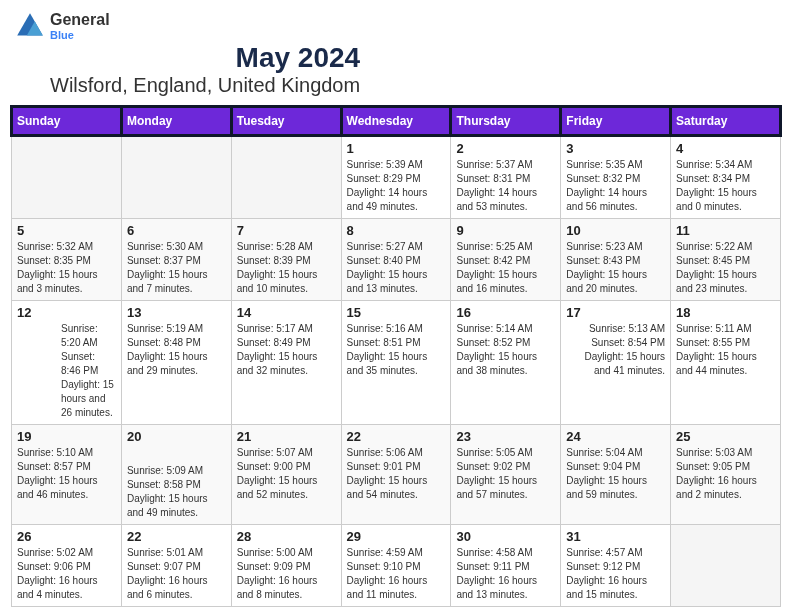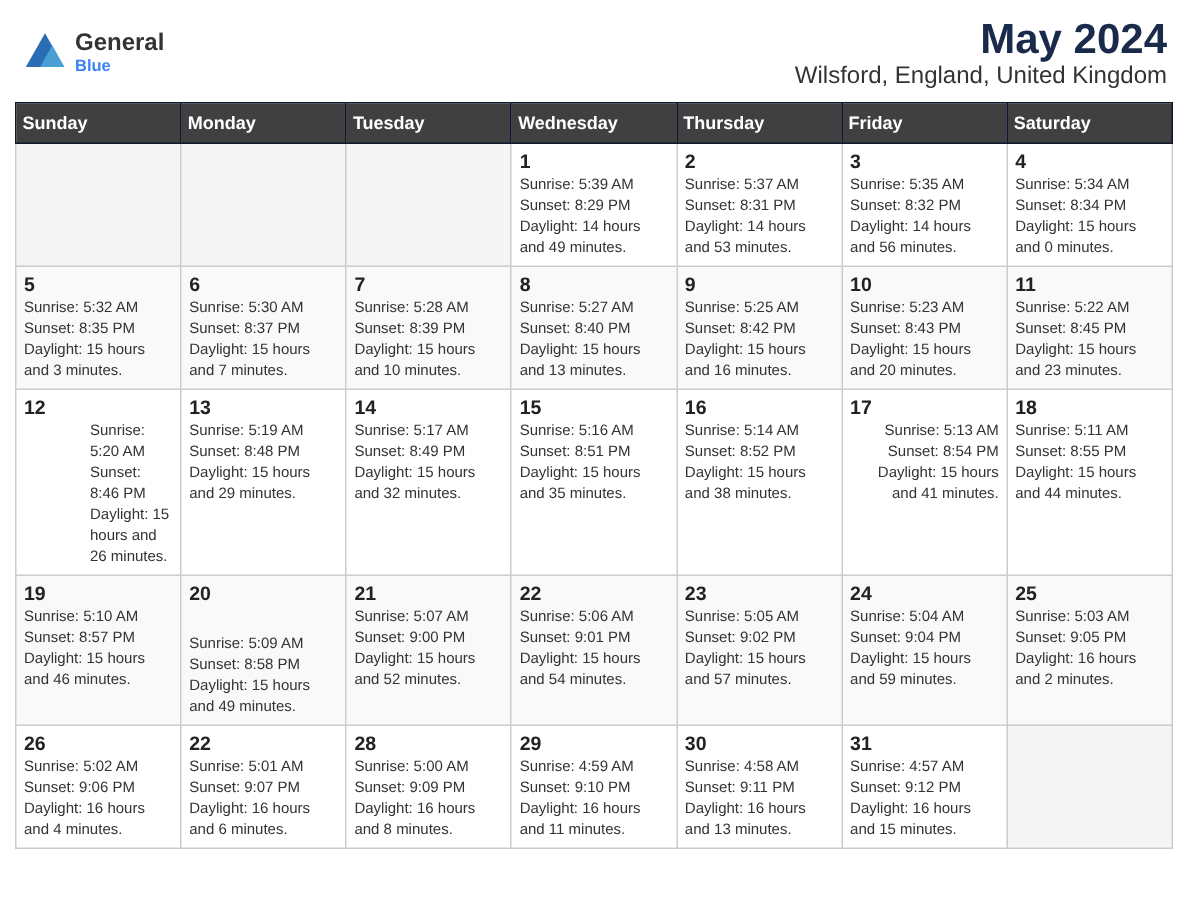--- a/index.html
+++ b/index.html
@@ -6,23 +6,24 @@
     body {
       font-family: Arial, sans-serif;
       background: #fff;
       width: 792px;
       min-height: 612px;
       padding: 10px;
     }
     .header {
       display: flex;
       justify-content: space-between;
-      align-items: center;
+      align-items: flex-start;
       margin-bottom: 8px;
       padding: 0 4px;
+      flex-direction: column;
     }
     .logo {
       display: flex;
       align-items: center;
       gap: 4px;
     }
     .logo-text {
       display: flex;
       flex-direction: column;
       line-height: 1.1;
@@ -43,36 +44,37 @@
     }
     .title-block {
       text-align: right;
     }
     .title-month {
       font-size: 28px;
       font-weight: bold;
       color: #1a2a4a;
     }
     .title-location {
-      font-size: 16px;
+      font-size: 20px;
       color: #333;
+      margin-left: 36px;
     }
     .calendar {
       width: 100%;
       border-collapse: collapse;
       font-size: 11px;
     }
     .calendar th {
-      background-color: #404040;
+      background-color: #6d28d9;
       color: #fff;
       padding: 6px 4px;
       text-align: left;
       font-size: 12px;
       font-weight: bold;
-      border: 1px solid #0f172a;
+      border: 3px solid #0f172a;
     }
     .calendar td {
       vertical-align: top;
       padding: 4px 5px;
       border: 1px solid #ccc;
       width: 110px;
       min-height: 80px;
       background: #fff;
     }
     .calendar td.empty {

